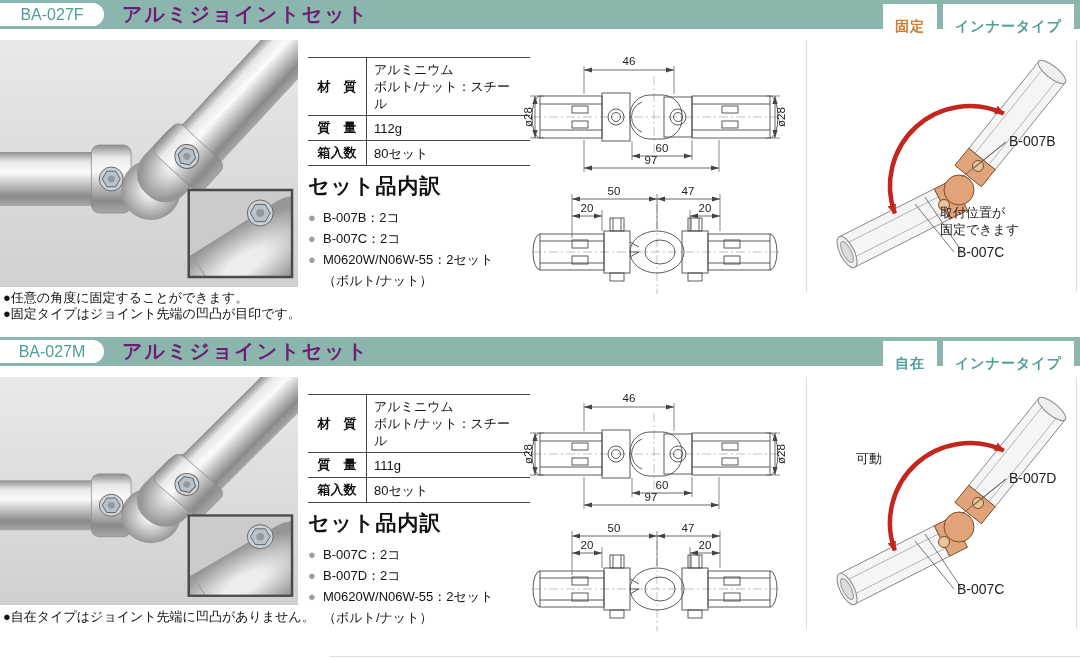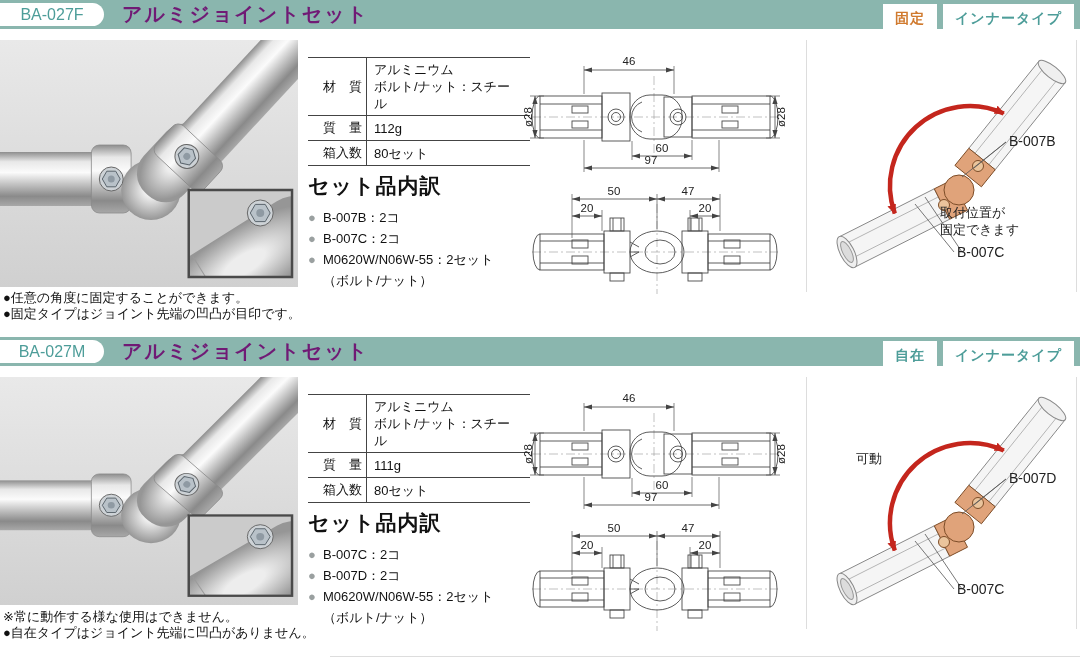--- a/index.html
+++ b/index.html
@@ -10,32 +10,32 @@
   #s1{top:0;} #s2{top:337px;}
 
   .sec-header{position:absolute;top:0;left:0;right:0;height:29px;background:#8ab6ae;}
   .code-badge{position:absolute;left:0;top:3px;width:104px;height:23px;background:#fff;
     border-radius:0 12px 12px 0;color:#4d9d99;font-weight:normal;font-size:16px;
     text-align:center;line-height:23px;}
   .sec-title{position:absolute;left:122px;top:0;height:29px;line-height:29px;color:#701a75;
     font-size:20px;font-weight:bold;letter-spacing:2px;}
   .badges{position:absolute;right:6px;top:4px;display:flex;gap:6px;}
   .badge{background:#fff;height:21px;line-height:21px;font-size:14px;font-weight:bold;
-    padding:4px 12px;letter-spacing:1px;}
+    padding:12px 12px;letter-spacing:1px;}
   .badge.orange{color:#d07a2e;}
   .badge.teal{color:#4d9d99;}
 
   .photo{position:absolute;left:0;top:40px;width:298px;height:247px;}
   #s2 .photo{height:228px;}
   .photo svg{display:block;width:100%;height:100%;}
 
   .specwrap{position:absolute;left:308px;top:57px;width:224px;}
   table.spec{border-collapse:collapse;width:222px;font-size:13px;}
-  table.spec th{width:50px;border-right:1.2px solid #444;font-weight:normal;
-    text-align:right;padding:3px 4px;vertical-align:middle;white-space:nowrap;}
+  table.spec th{width:50px;border-right:1.2px solid #444;font-weight:bold;
+    text-align:center;padding:3px 4px;vertical-align:middle;white-space:nowrap;}
   table.spec th,table.spec td{border-top:1.2px solid #444;border-bottom:1.2px solid #444;}
   table.spec td{padding:3px 7px;line-height:17px;}
 
   .setblock{position:absolute;left:308px;top:172px;width:245px;}
   .set-head{font-size:21px;font-weight:bold;margin-bottom:7px;letter-spacing:1px;}
   .set-item{font-size:13px;line-height:21px;display:flex;}
   .blt{color:#9aa0a0;width:15px;flex:none;}
 
   .notes{position:absolute;left:3px;top:290px;width:340px;}
   #s2 .notes{top:272px;}
@@ -557,19 +557,18 @@
         <text class="it13" x="128" y="173"></text>
         <text class="it13" x="128" y="190"></text>
         <text class="it14" x="145" y="213">B-007C</text>
       </svg>
     </div>
 
     <div class="vrule vr1"></div>
     <div class="vrule vr2"></div>
 
     <div class="notes">
-      <div class="note-line">※常に動作する様な使用はできません。</div>
       <div class="note-line">●自在タイプはジョイント先端に凹凸がありません。</div>
     </div>
   </div>
 
   <div class="bottom-rule"></div>
 </div>
 
 </body></html>

